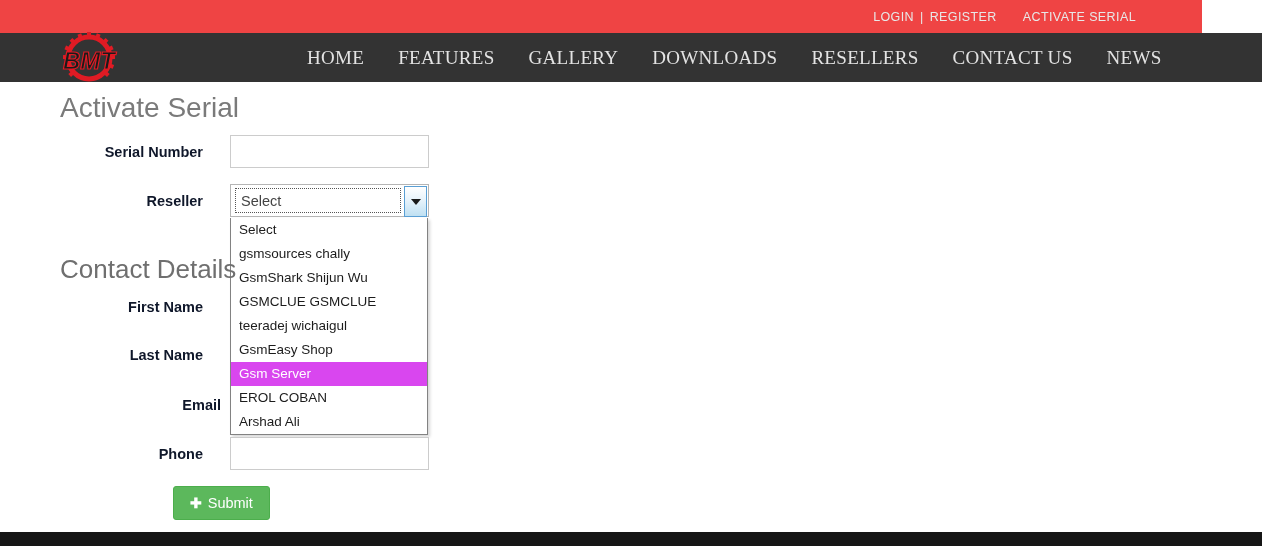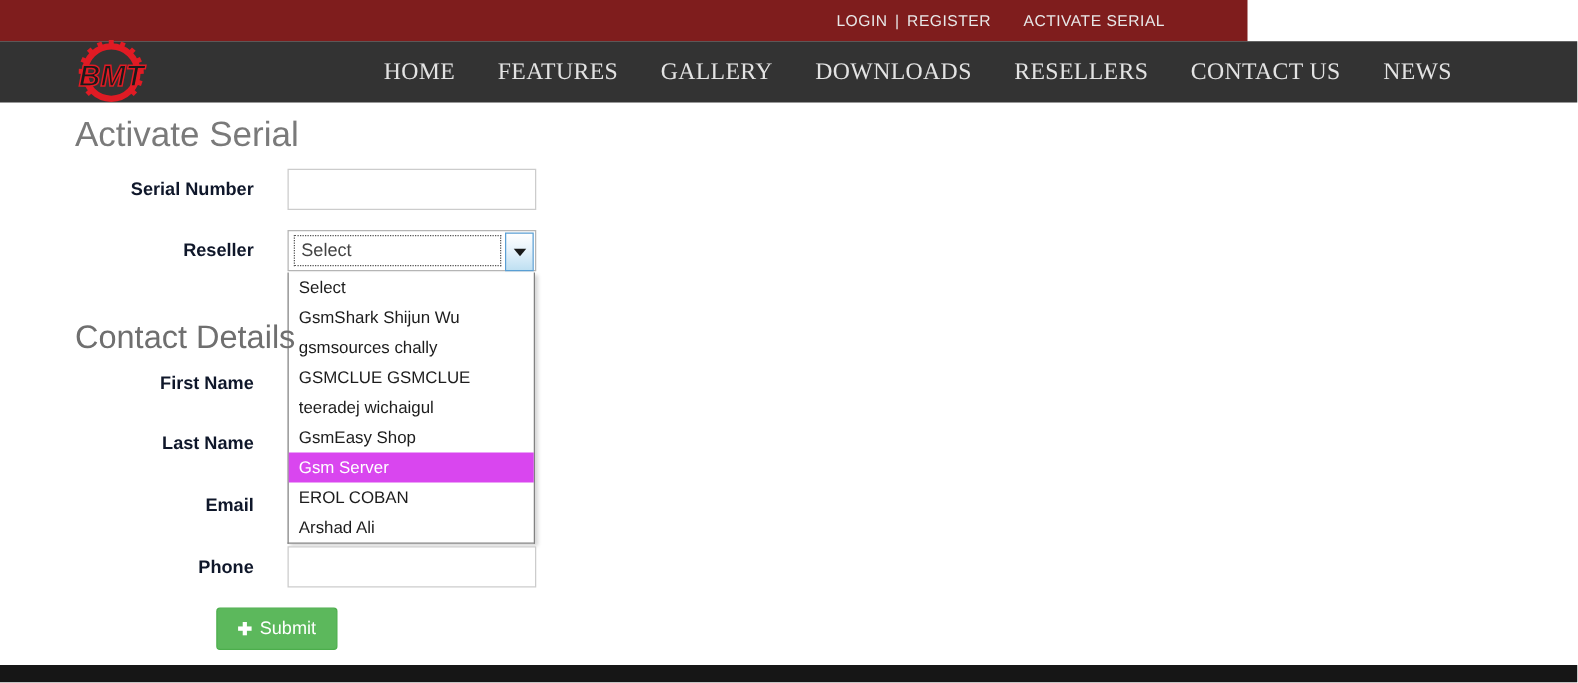--- a/index.html
+++ b/index.html
@@ -7,22 +7,22 @@
     margin: 0; padding: 0;
     width: 1262px; height: 546px;
     background: #ffffff;
     font-family: "Liberation Sans", sans-serif;
     overflow: hidden;
   }
   .page { position: relative; width: 1262px; height: 546px; background:#fff; }
 
   
   .topbar {
-    position: absolute; left:0; top:0; width:998px; height:33px;
-    background:#7f1d1d;
+    position: absolute; left:0; top:0; width:1202px; height:33px;
+    background:#ef4444;
     display:flex; align-items:center; justify-content:flex-end;
   }
   .topbar .links {
     display:flex; align-items:center; padding-right:66px;
     font-size:12.5px; letter-spacing:.4px; color:#e8e8e8;
   }
   .topbar a {
     color:#e8e8e8; text-decoration:none; white-space:nowrap;
   }
   .topbar .sep { margin:0 6px; color:#e8e8e8; }
@@ -58,21 +58,21 @@
   }
 
   .field-label {
     position:absolute; width:180px; text-align:right;
     font-size:14.5px; font-weight:bold; color:#0f172a;
   }
   .lbl-serial { left:23px; top:62px; }
   .lbl-reseller { left:23px; top:111px; }
   .lbl-first { left:23px; top:217px; }
   .lbl-last { left:23px; top:265px; }
-  .lbl-email { left:23px; top:315px; }
+  .lbl-email { left:41px; top:315px; }
   .lbl-phone { left:23px; top:364px; }
 
   .txt-input {
     position:absolute; left:230px; width:199px; height:33px;
     border:1px solid #cccccc; background:#fff;
     font-family:"Liberation Sans", sans-serif; font-size:14px;
     color:#333; padding:4px 8px; border-radius:0;
     outline:none;
   }
   .in-serial { top:53px; }
@@ -197,22 +197,22 @@
     <div class="select-wrap">
       <div class="select-box">
         <div class="select-value">Select</div>
         <div class="select-arrow-btn">
           <div class="arrow-down"></div>
         </div>
       </div>
 
       <div class="select-list">
         <div class="opt">Select</div>
+        <div class="opt">gsmsources chally</div>
         <div class="opt">GsmShark Shijun Wu</div>
-        <div class="opt">gsmsources chally</div>
         <div class="opt">GSMCLUE GSMCLUE</div>
         <div class="opt">teeradej wichaigul</div>
         <div class="opt">GsmEasy Shop</div>
         <div class="opt selected">Gsm Server</div>
         <div class="opt">EROL COBAN</div>
         <div class="opt">Arshad Ali</div>
       </div>
     </div>
 
     <div class="section-title">Contact Details</div>

